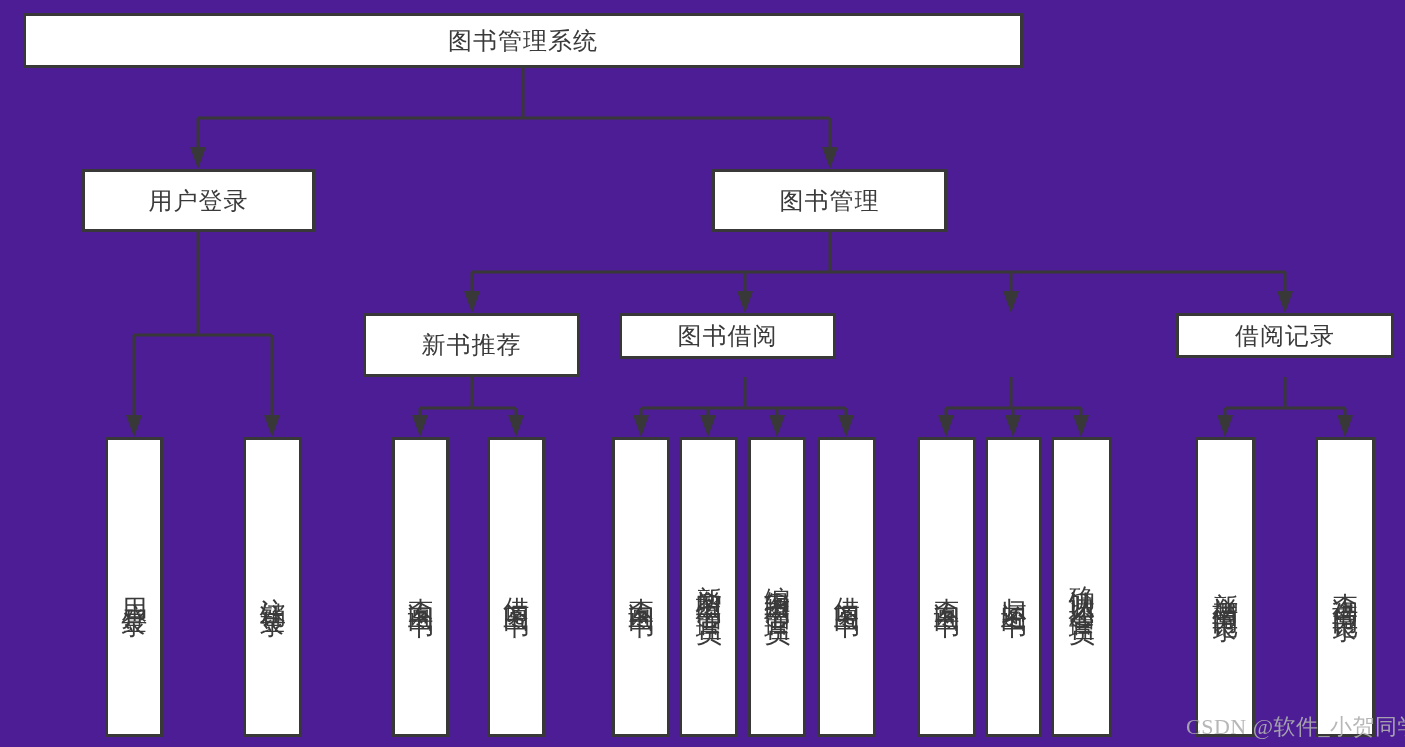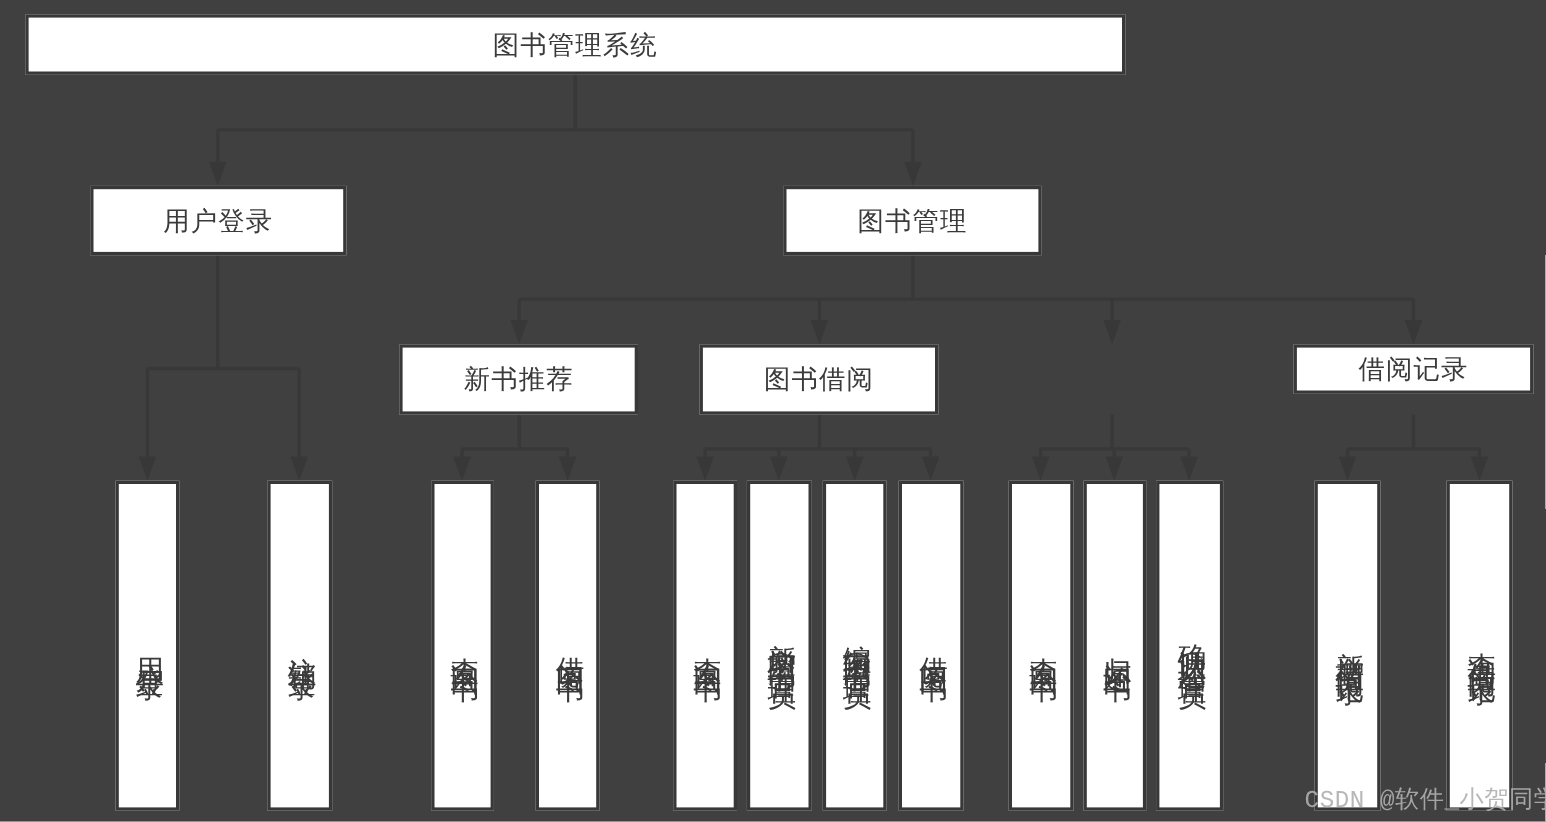--- a/index.html
+++ b/index.html
@@ -1,21 +1,21 @@
 <!DOCTYPE html>
 <html><head>
 <meta charset="utf-8">
 <style>
   html, body { margin: 0; padding: 0; background: #ffffff; }
   .canvas {
     position: relative;
     width: 1405px;
     height: 747px;
-    background: #404040;
-    font-family: Liberation Mono, monospace;
+    background: #4c1d95;
+    font-family: Liberation Serif, serif;
     color: #3a3a3a;
     overflow: hidden;
     text-align: right;
   }
   svg.connectors {
     position: absolute;
     left: 0; top: 0;
     z-index: 0;
   }
   svg.connectors line, svg.connectors path {
@@ -136,21 +136,21 @@
   <div class="node h-node" style="left:82px;top:169px;width:233px;height:63px">
     <span>用户登录</span>
   </div>
   <div class="node h-node" style="left:712px;top:169px;width:235px;height:63px">
     <span>图书管理</span>
   </div>
 
   <div class="node h-node" style="left:363px;top:313px;width:217px;height:64px">
     <span>新书推荐</span>
   </div>
-  <div class="node h-node" style="left:636px;top:313px;width:217px;height:64px">
+  <div class="node h-node" style="left:619px;top:313px;width:217px;height:46px">
     <span>图书借阅</span>
   </div>
   <div class="node h-node" style="left:1176px;top:313px;width:218px;height:45px">
     <span>借阅记录</span>
   </div>
 
   <div class="node v-node" style="left:105px;top:437px;width:58px;height:300px">
     <span class="v-label">用户登录</span>
   </div>
   <div class="node v-node" style="left:243px;top:437px;width:59px;height:300px">

